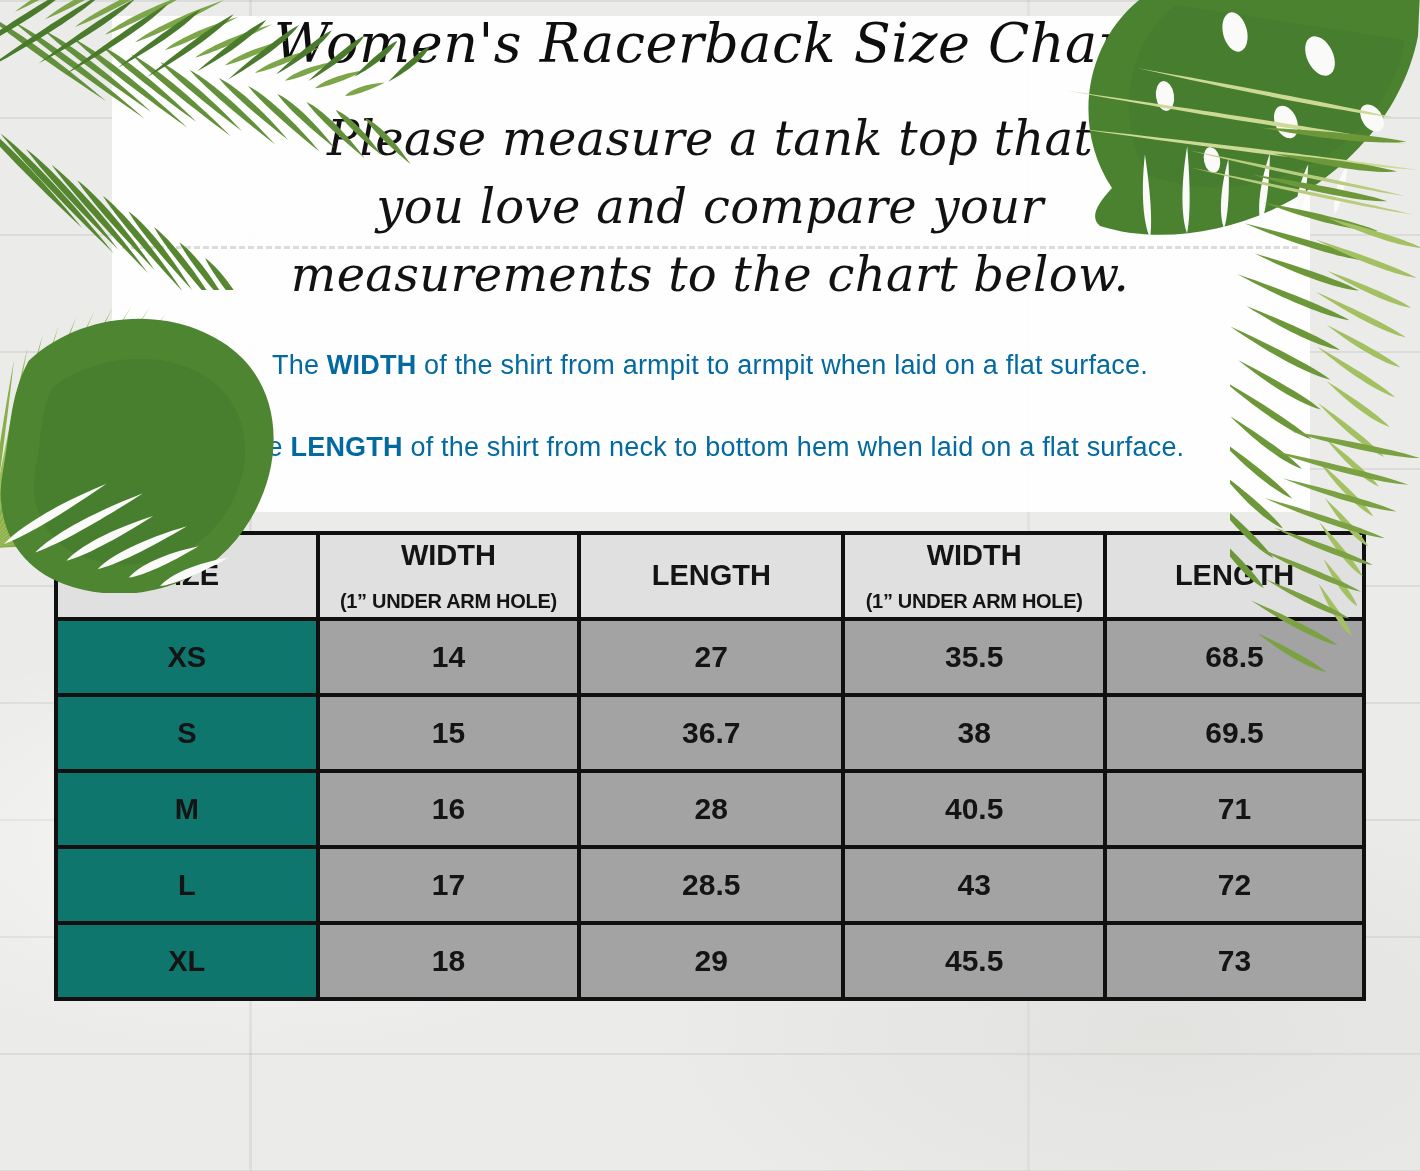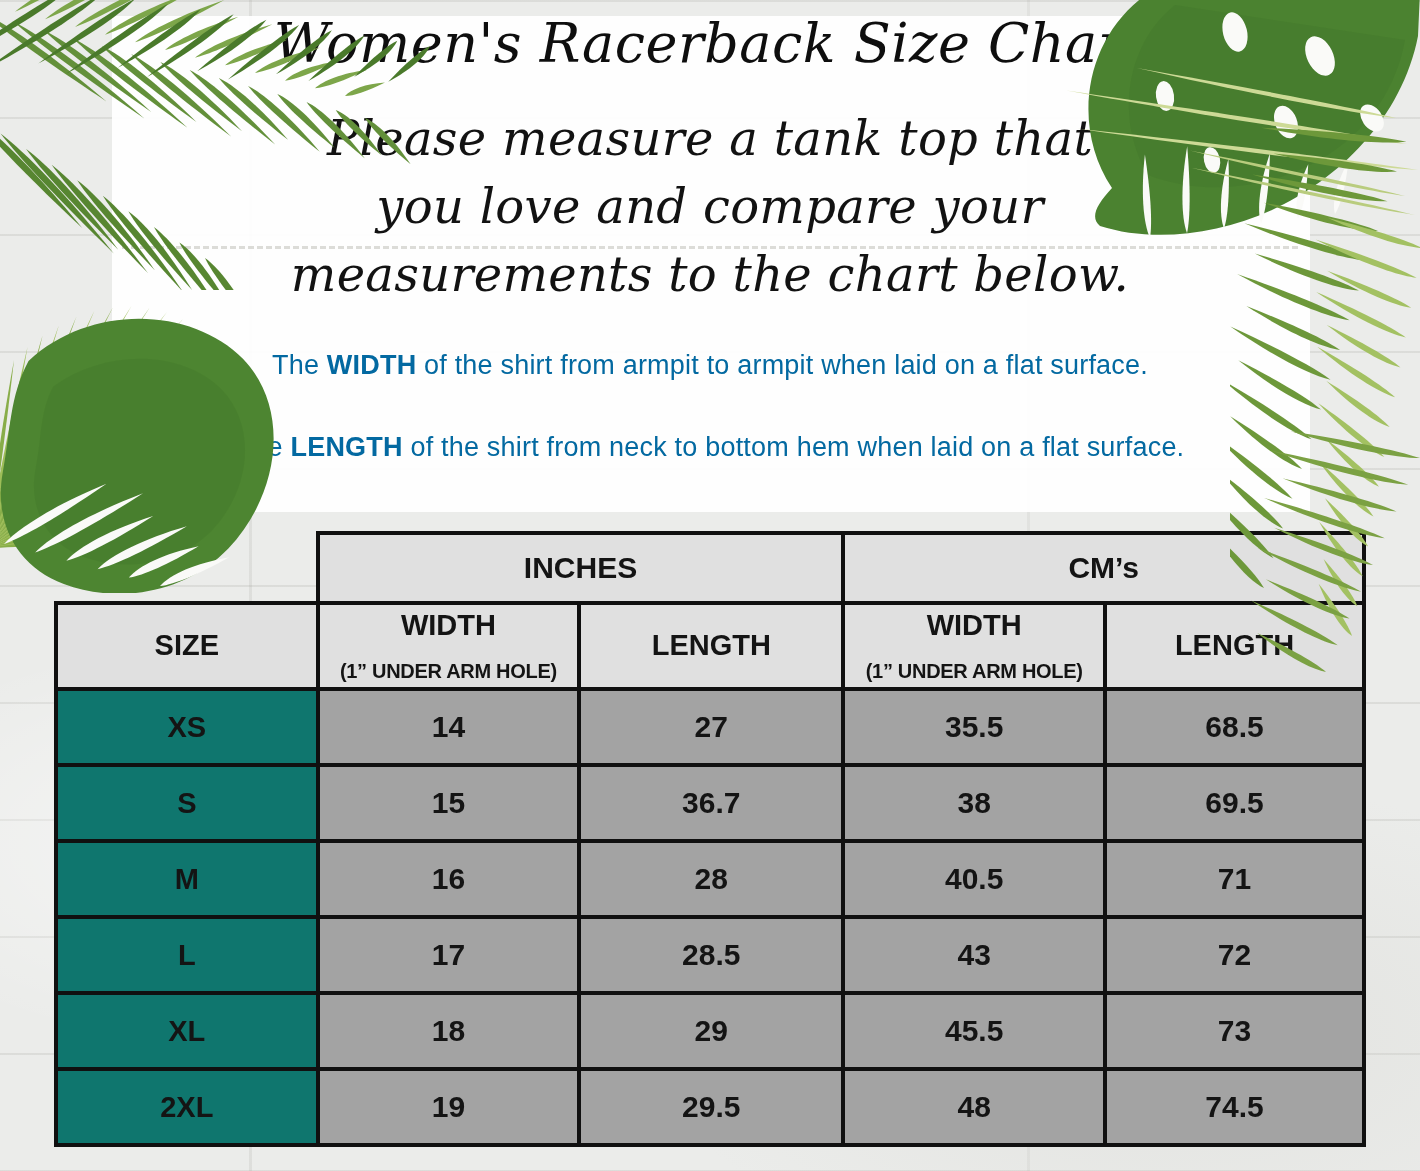--- a/index.html
+++ b/index.html
@@ -83,25 +83,20 @@
 
 <table class="size-chart">
   <colgroup>
     <col style="width:20%">
       <col style="width:20%">
       <col style="width:20.2%">
       <col style="width:20%">
       <col style="width:19.8%">
   </colgroup>
   <tbody>
-      <tr class="units-row">
-    <td class="ghost"></td>
-    <td class="hdr unit-lbl" colspan="2">INCHES</td>
-    <td class="hdr unit-lbl" colspan="2">CM’s</td>
-  </tr>
   <tr class="head-row">
     <td class="hdr col-head">SIZE</td>
     <td class="hdr col-head"><span>WIDTH</span><span class="w-sub">(1” UNDER ARM HOLE)</span></td>
     <td class="hdr col-head">LENGTH</td>
     <td class="hdr col-head"><span>WIDTH</span><span class="w-sub">(1” UNDER ARM HOLE)</span></td>
     <td class="hdr col-head">LENGTH</td>
   </tr>
   <tr class="data-row">
     <td class="size-cell">XS</td>
     <td class="val">14</td>
@@ -129,27 +124,20 @@
     <td class="val">28.5</td>
     <td class="val">43</td>
     <td class="val">72</td>
   </tr>
   <tr class="data-row">
     <td class="size-cell">XL</td>
     <td class="val">18</td>
     <td class="val">29</td>
     <td class="val">45.5</td>
     <td class="val">73</td>
-  </tr>
-  <tr class="data-row">
-    <td class="size-cell">2XL</td>
-    <td class="val">19</td>
-    <td class="val">29.5</td>
-    <td class="val">48</td>
-    <td class="val">74.5</td>
   </tr>
 </tbody>
   </table>
 
 <svg id="leaf-tl" class="deco" width="460" height="290" viewBox="0 0 460 290">
   <g id="g-tl">
       <path d="M0 0 C 26.927999999999997 -5.2, 82.28 -5.9799999999999995, 149.6 -0.624 C 82.28 2.6, 26.927999999999997 2.8600000000000003, 0 0 Z" transform="translate(-15 14) rotate(36)" fill="#63903a"></path>
       <path d="M0 0 C 29.146153846153847 -5.2, 89.05769230769232 -5.9799999999999995, 161.92307692307693 -0.624 C 89.05769230769232 2.6, 29.146153846153847 2.8600000000000003, 0 0 Z" transform="translate(14.230769230769234 22) rotate(36.76923076923077)" fill="#63903a"></path>
       <path d="M0 0 C 24.369230769230768 -5.2, 74.46153846153847 -5.9799999999999995, 135.3846153846154 -0.624 C 74.46153846153847 2.6, 24.369230769230768 2.8600000000000003, 0 0 Z" transform="translate(43.46153846153847 30) rotate(37.53846153846154)" fill="#63903a"></path>
       <path d="M0 0 C 26.23846153846154 -5.2, 80.17307692307693 -5.9799999999999995, 145.76923076923077 -0.624 C 80.17307692307693 2.6, 26.23846153846154 2.8600000000000003, 0 0 Z" transform="translate(72.6923076923077 38) rotate(38.30769230769231)" fill="#63903a"></path>

